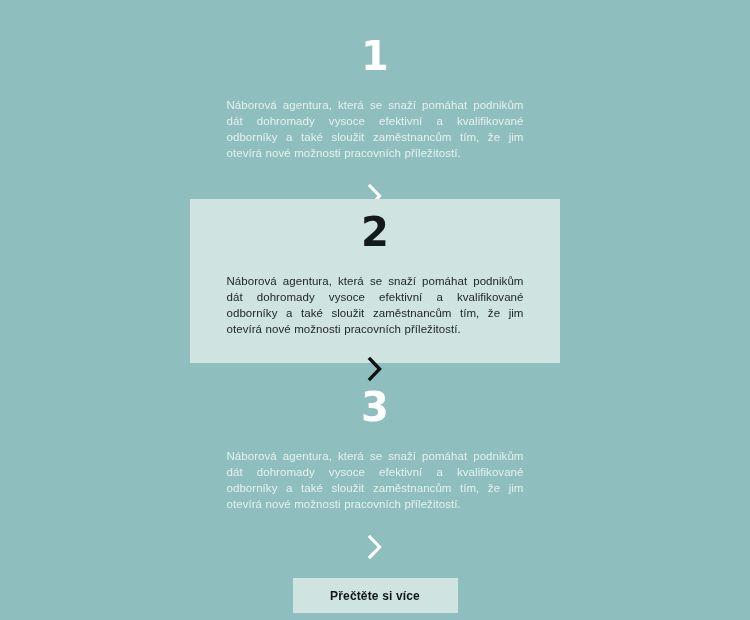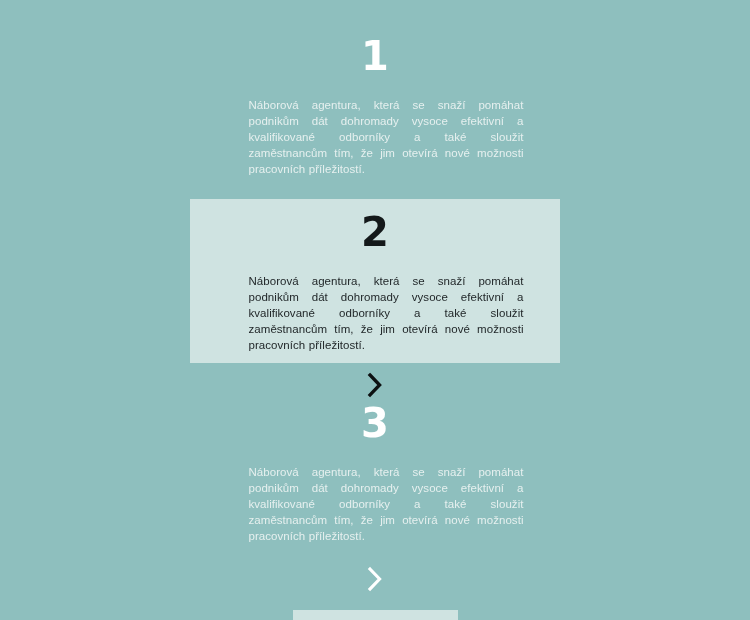--- a/index.html
+++ b/index.html
@@ -45,21 +45,20 @@
     letter-spacing: 0px;
   }
 
   .step-text {
     text-align: justify;
     text-align-last: left;
     font-size: 11.5px;
     line-height: 16px;
     letter-spacing: 0.05px;
     word-spacing: 0.3px;
-    margin-left: 22px;
   }
 
   .chevron-wrap {
     display: flex;
     justify-content: center;
     align-items: center;
   }
 
   .chev {
     display: block;

